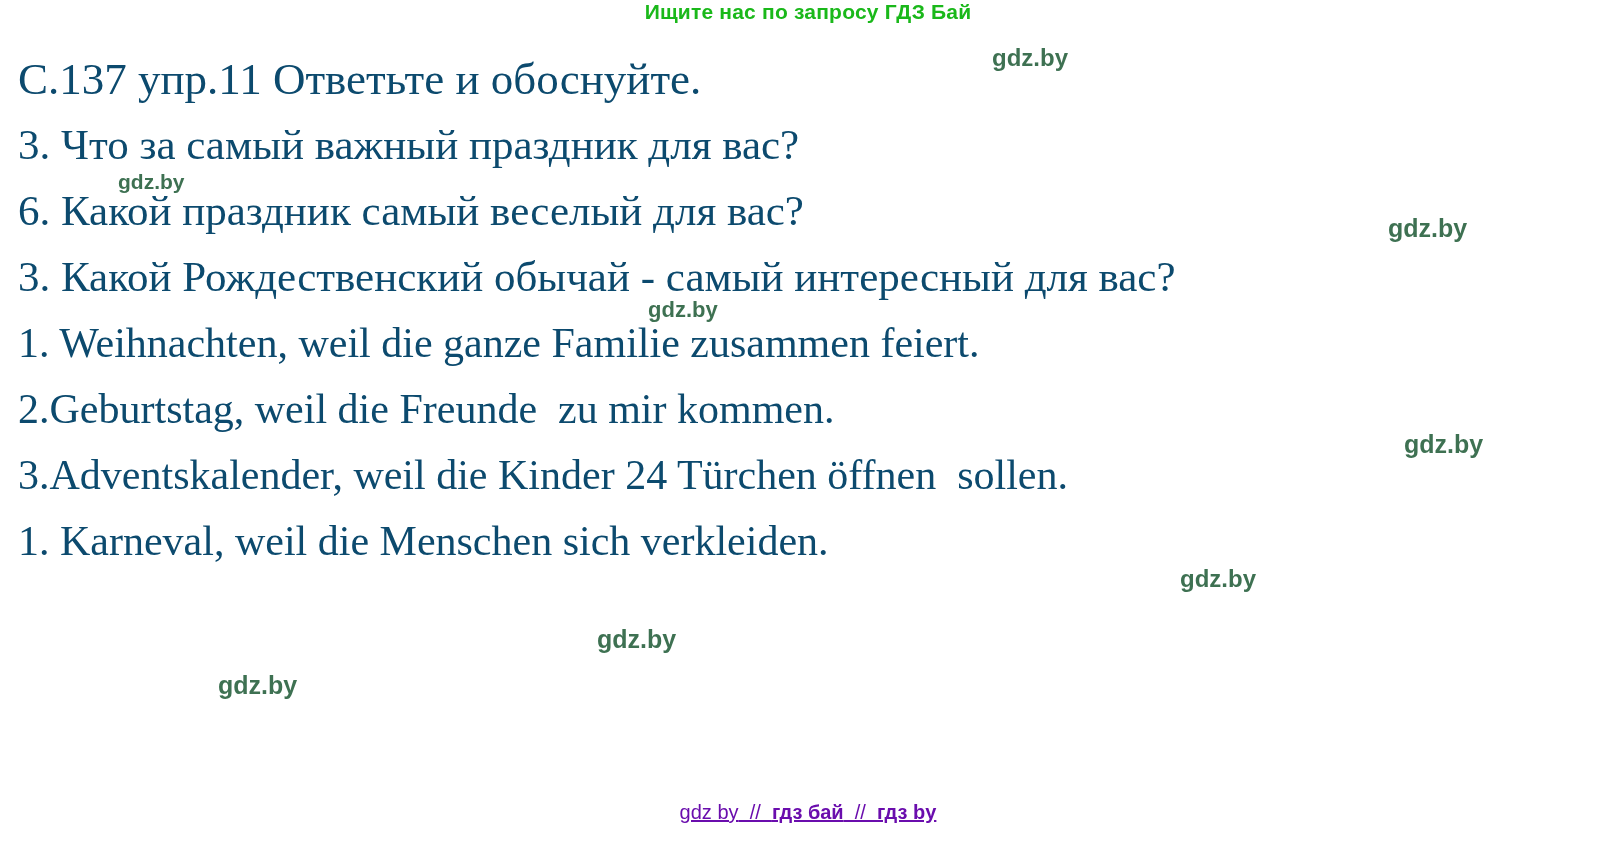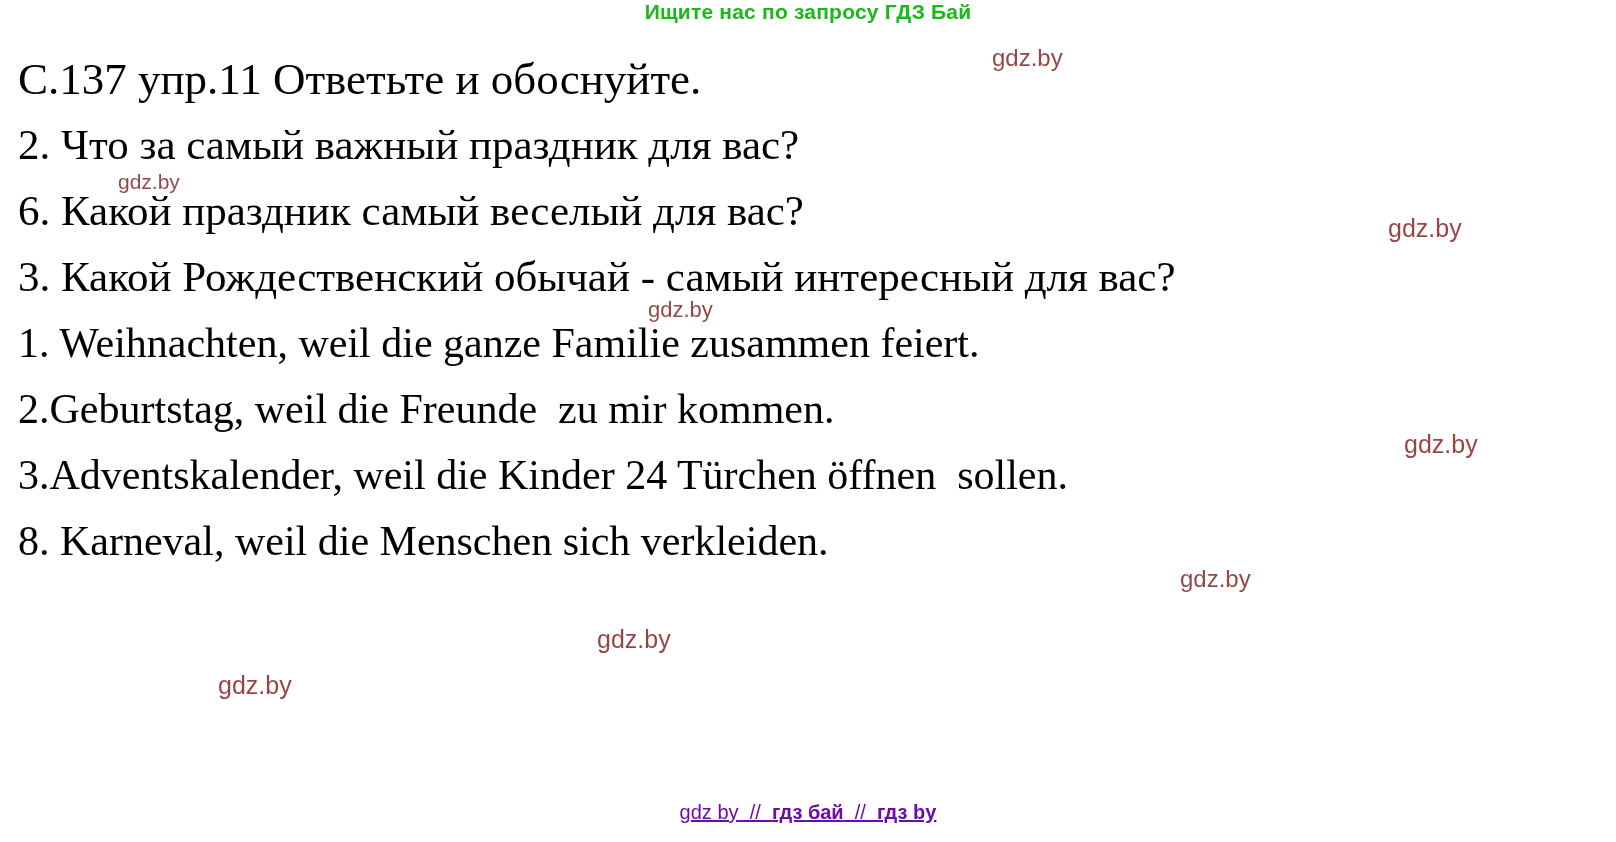--- a/index.html
+++ b/index.html
@@ -32,21 +32,21 @@
     letter-spacing: 0.2px;
   }
   .content {
     position: absolute;
     left: 18px;
     top: 46px;
     width: 1580px;
   }
   .line {
     font-family: "Liberation Serif", serif;
-    color: #000000;
+    color: #0c4a6e;
     white-space: pre;
   }
   .l-title {
     font-size: 45px;
     line-height: 66px;
   }
   .l-ru {
     font-size: 43px;
     line-height: 66px;
   }
@@ -58,24 +58,25 @@
     height: 100px;
   }
   .l-final {
     font-size: 43px;
     line-height: 60px;
     padding-left: 10px;
   }
   .wm {
     position: absolute;
     font-family: "Liberation Sans", sans-serif;
-    color: #7f1d1d;
+    color: #14532d;
     opacity: 0.82;
     pointer-events: none;
     white-space: nowrap;
+    font-weight: bold;
   }
   .bottom-bar {
     position: absolute;
     left: 0;
     bottom: 18px;
     width: 100%;
     text-align: center;
     font-family: "Liberation Sans", sans-serif;
     font-size: 20px;
     color: #6a0dad;
@@ -92,28 +93,28 @@
 </head>
 <body>
 
 <div class="page">
 
   <div class="top-banner">Ищите нас по запросу ГДЗ Бай</div>
 
   <div class="content">
     <div class="line l-title">С.137 упр.11 Ответьте и обоснуйте.</div>
 
-    <div class="line l-ru">2. Что за самый важный праздник для вас?</div>
+    <div class="line l-ru">3. Что за самый важный праздник для вас?</div>
     <div class="line l-ru">6. Какой праздник самый веселый для вас?</div>
     <div class="line l-ru">3. Какой Рождественский обычай - самый интересный для вас?</div>
 
     <div class="line l-de">1. Weihnachten, weil die ganze Familie zusammen feiert.</div>
     <div class="line l-de">2.Geburtstag, weil die Freunde  zu mir kommen.</div>
     <div class="line l-de">3.Adventskalender, weil die Kinder 24 Türchen öffnen  sollen.</div>
-    <div class="line l-de">8. Karneval, weil die Menschen sich verkleiden.</div>
+    <div class="line l-de">1. Karneval, weil die Menschen sich verkleiden.</div>
 
     <div class="gap"></div>
 
   </div>
 
   <div class="wm" style="left: 992px; top: 44px; font-size: 24px;">gdz.by</div>
   <div class="wm" style="left: 118px; top: 170px; font-size: 21px;">gdz.by</div>
   <div class="wm" style="left: 1388px; top: 214px; font-size: 25px;">gdz.by</div>
   <div class="wm" style="left: 648px; top: 297px; font-size: 22px;">gdz.by</div>
   <div class="wm" style="left: 1404px; top: 430px; font-size: 25px;">gdz.by</div>

